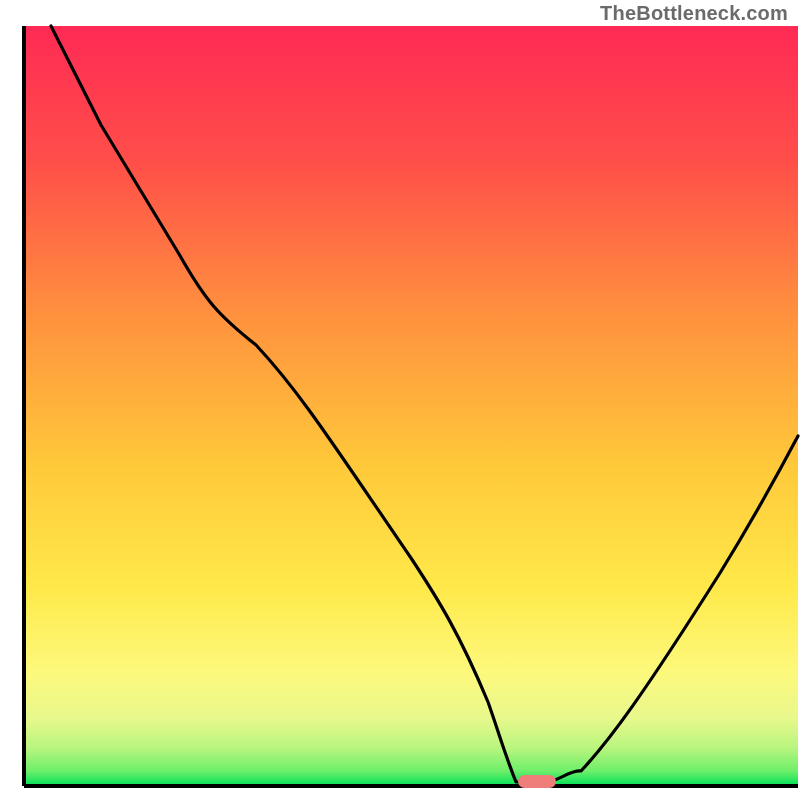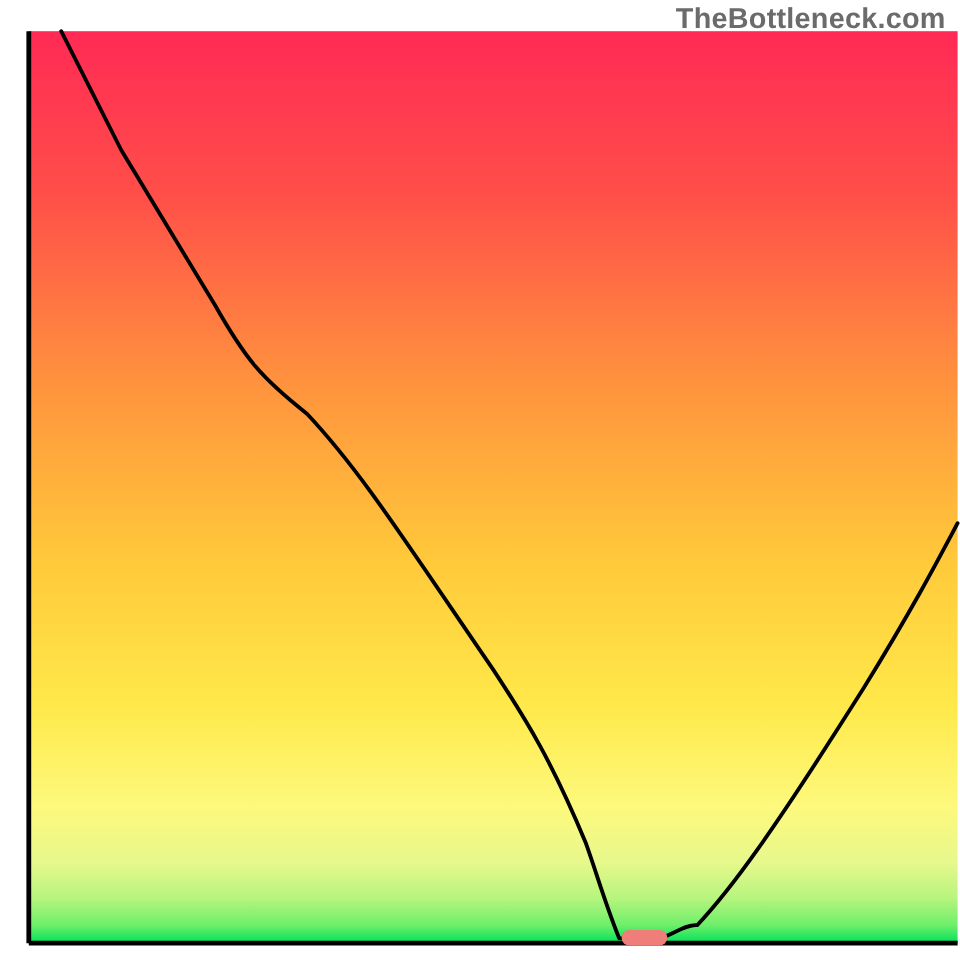--- a/index.html
+++ b/index.html
@@ -12,21 +12,21 @@
   }
   .chart-wrap {
     position: relative;
     width: 800px;
     height: 800px;
   }
   .watermark {
     position: absolute;
     top: 2px;
     right: 12px;
-    font-size: 24px;
+    font-size: 20px;
     font-weight: 600;
     color: #6b6b6b;
     letter-spacing: 0.2px;
     z-index: 10;
   }
   svg.plot {
     position: absolute;
     left: 0;
     top: 0;
   }

